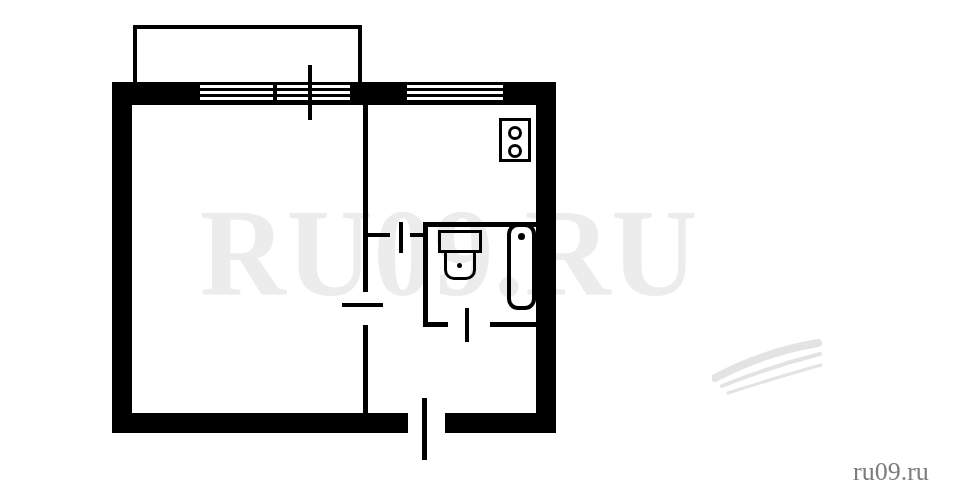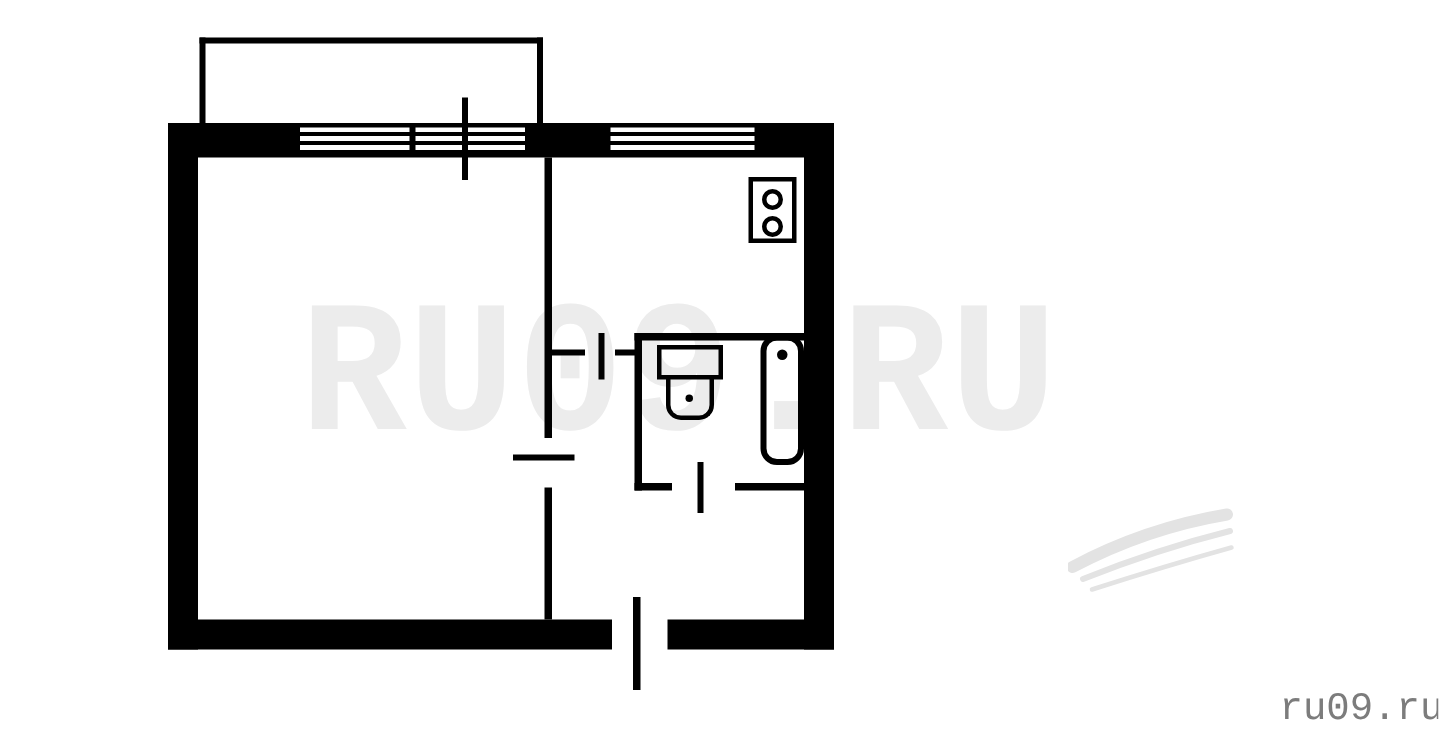--- a/index.html
+++ b/index.html
@@ -1,21 +1,21 @@
 <!DOCTYPE html>
 <html><head>
 <meta charset="utf-8">
 <style>
   html,body{margin:0;padding:0;background:#fff;}
   #canvas{
     position:relative;
     width:959px;height:501px;
     background:#ffffff;
     overflow:hidden;
-    font-family:Liberation Mono, monospace;
+    font-family:Liberation Serif, serif;
   }
   .wall{position:absolute;background:#000;z-index:3;}
   .thin{position:absolute;background:#000;z-index:3;}
   
   .win{
     position:absolute;height:15px;z-index:4;
     background:repeating-linear-gradient(to bottom,#fff 0 3px,#000 3px 6px);
   }
   .outline{position:absolute;border:4px solid #000;background:transparent;z-index:3;box-sizing:border-box;}
   .fixture{position:absolute;border:3px solid #000;background:transparent;z-index:4;box-sizing:border-box;}

